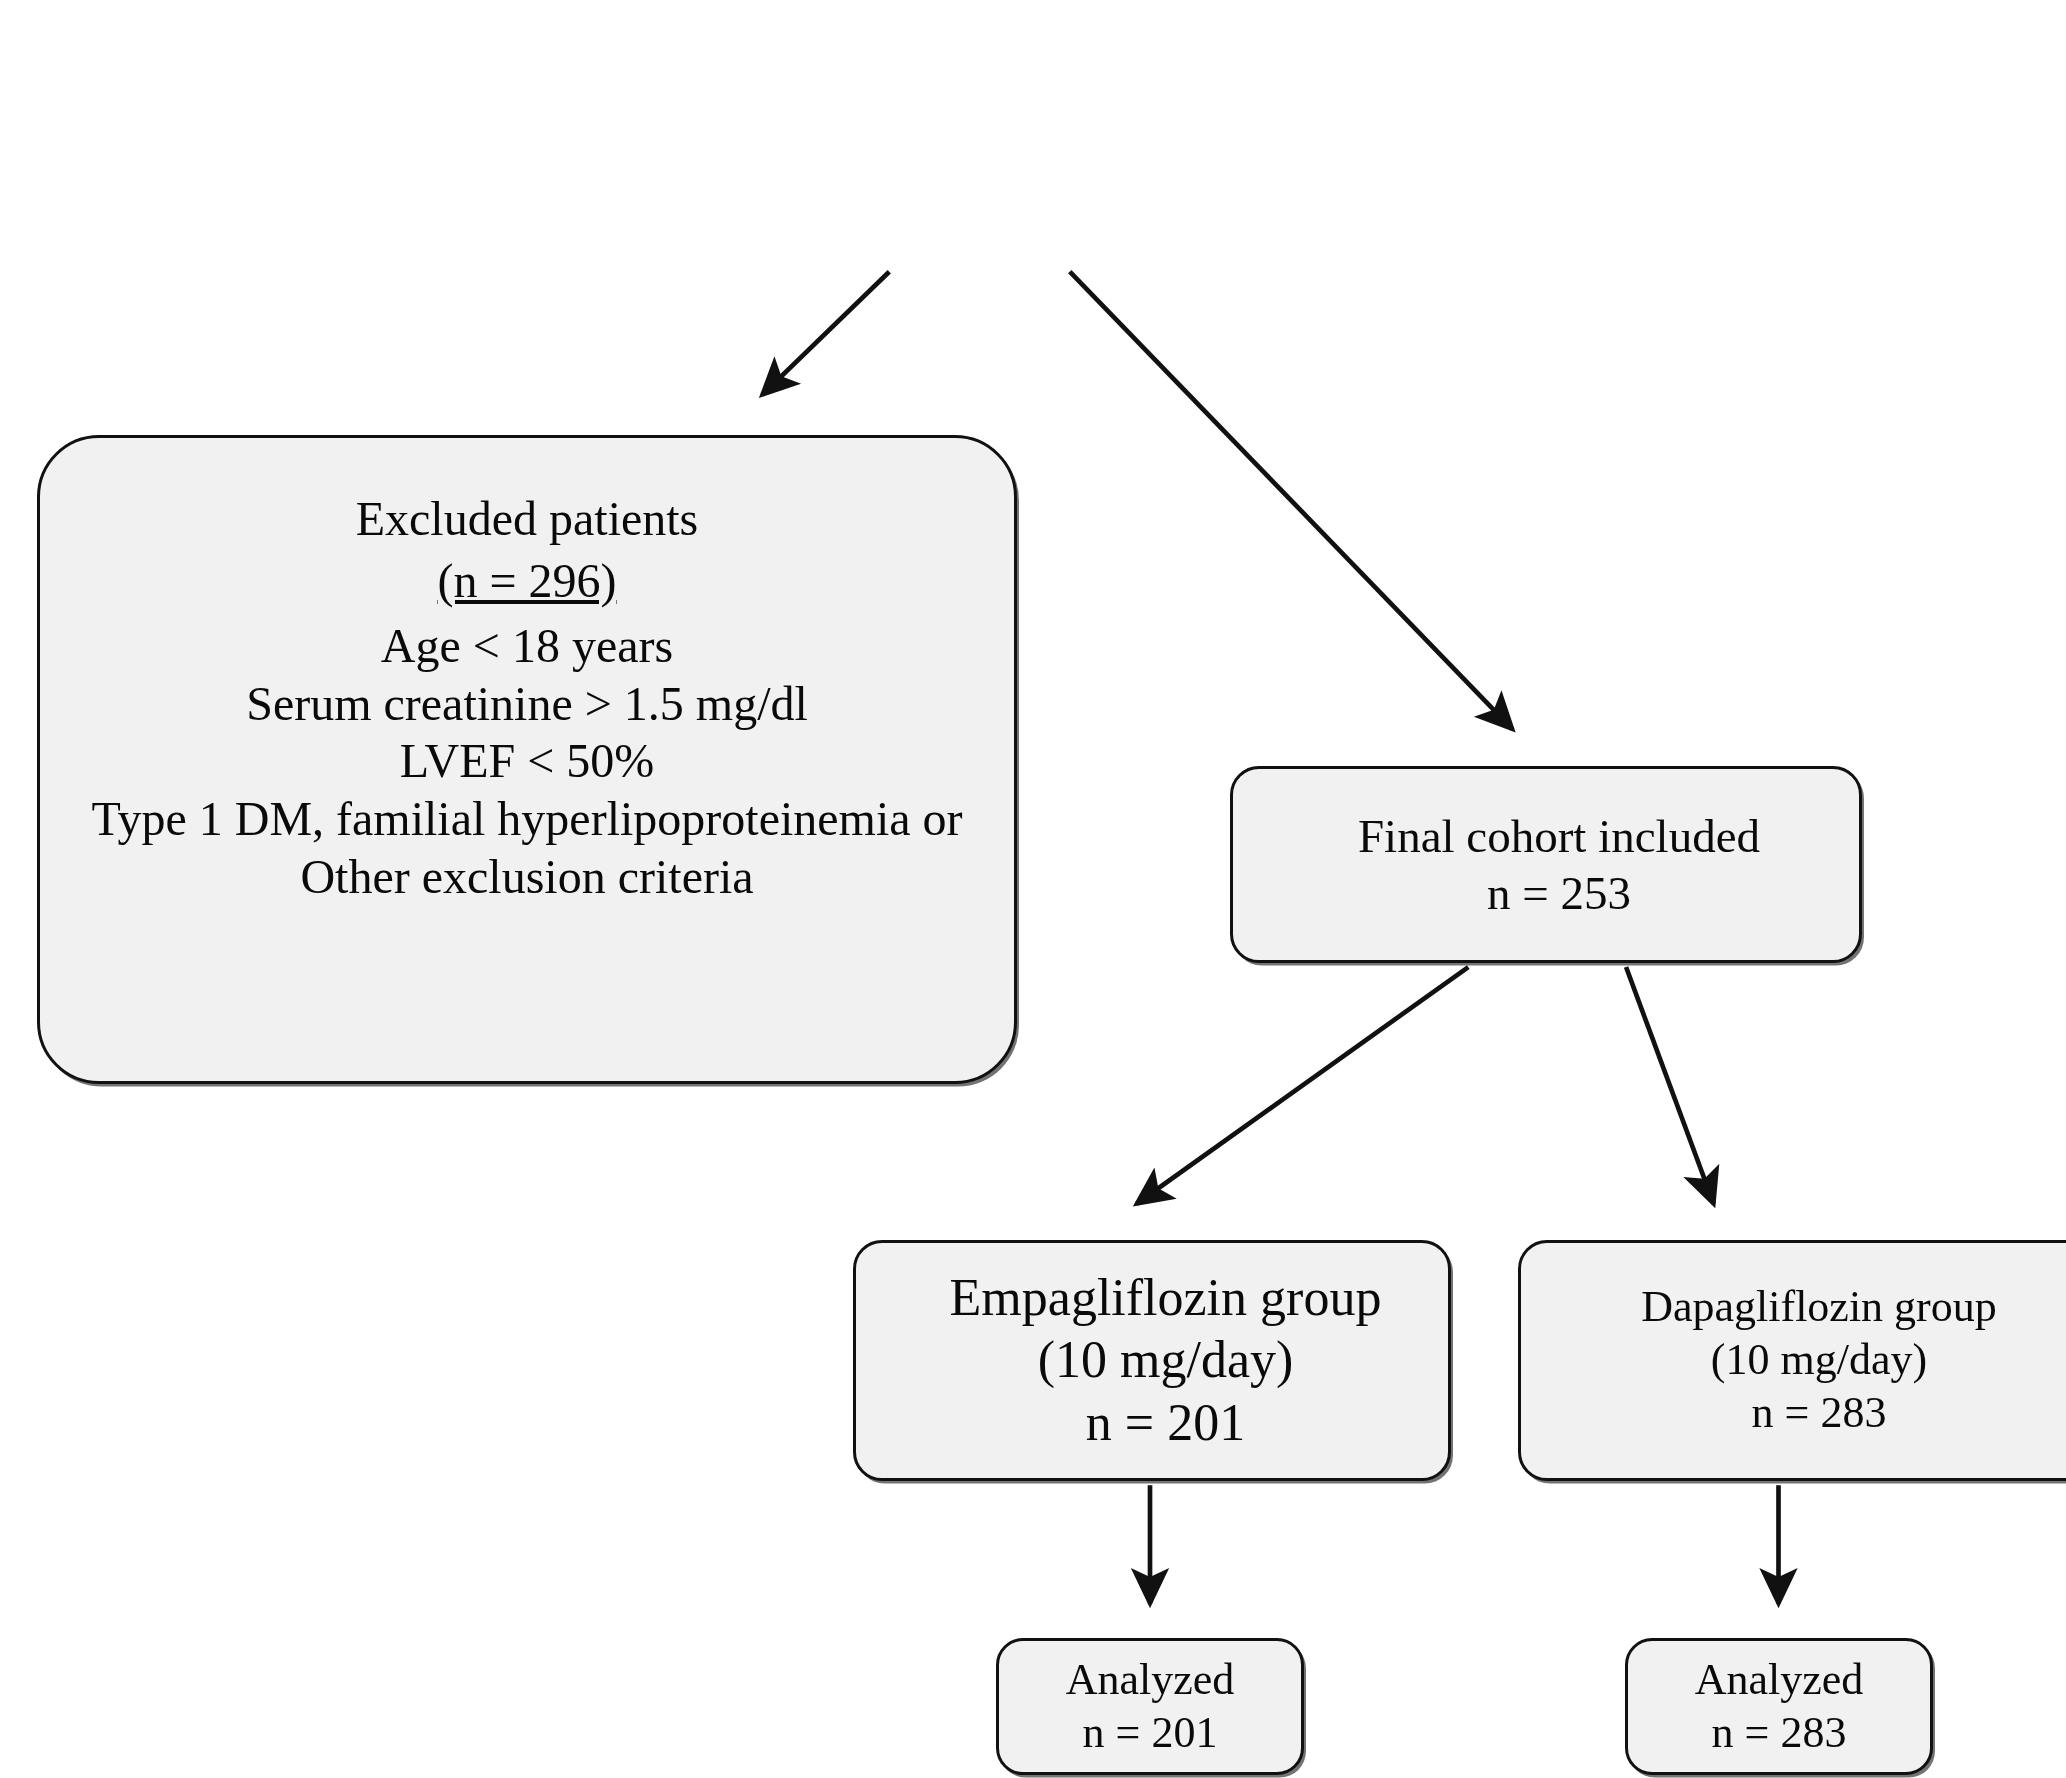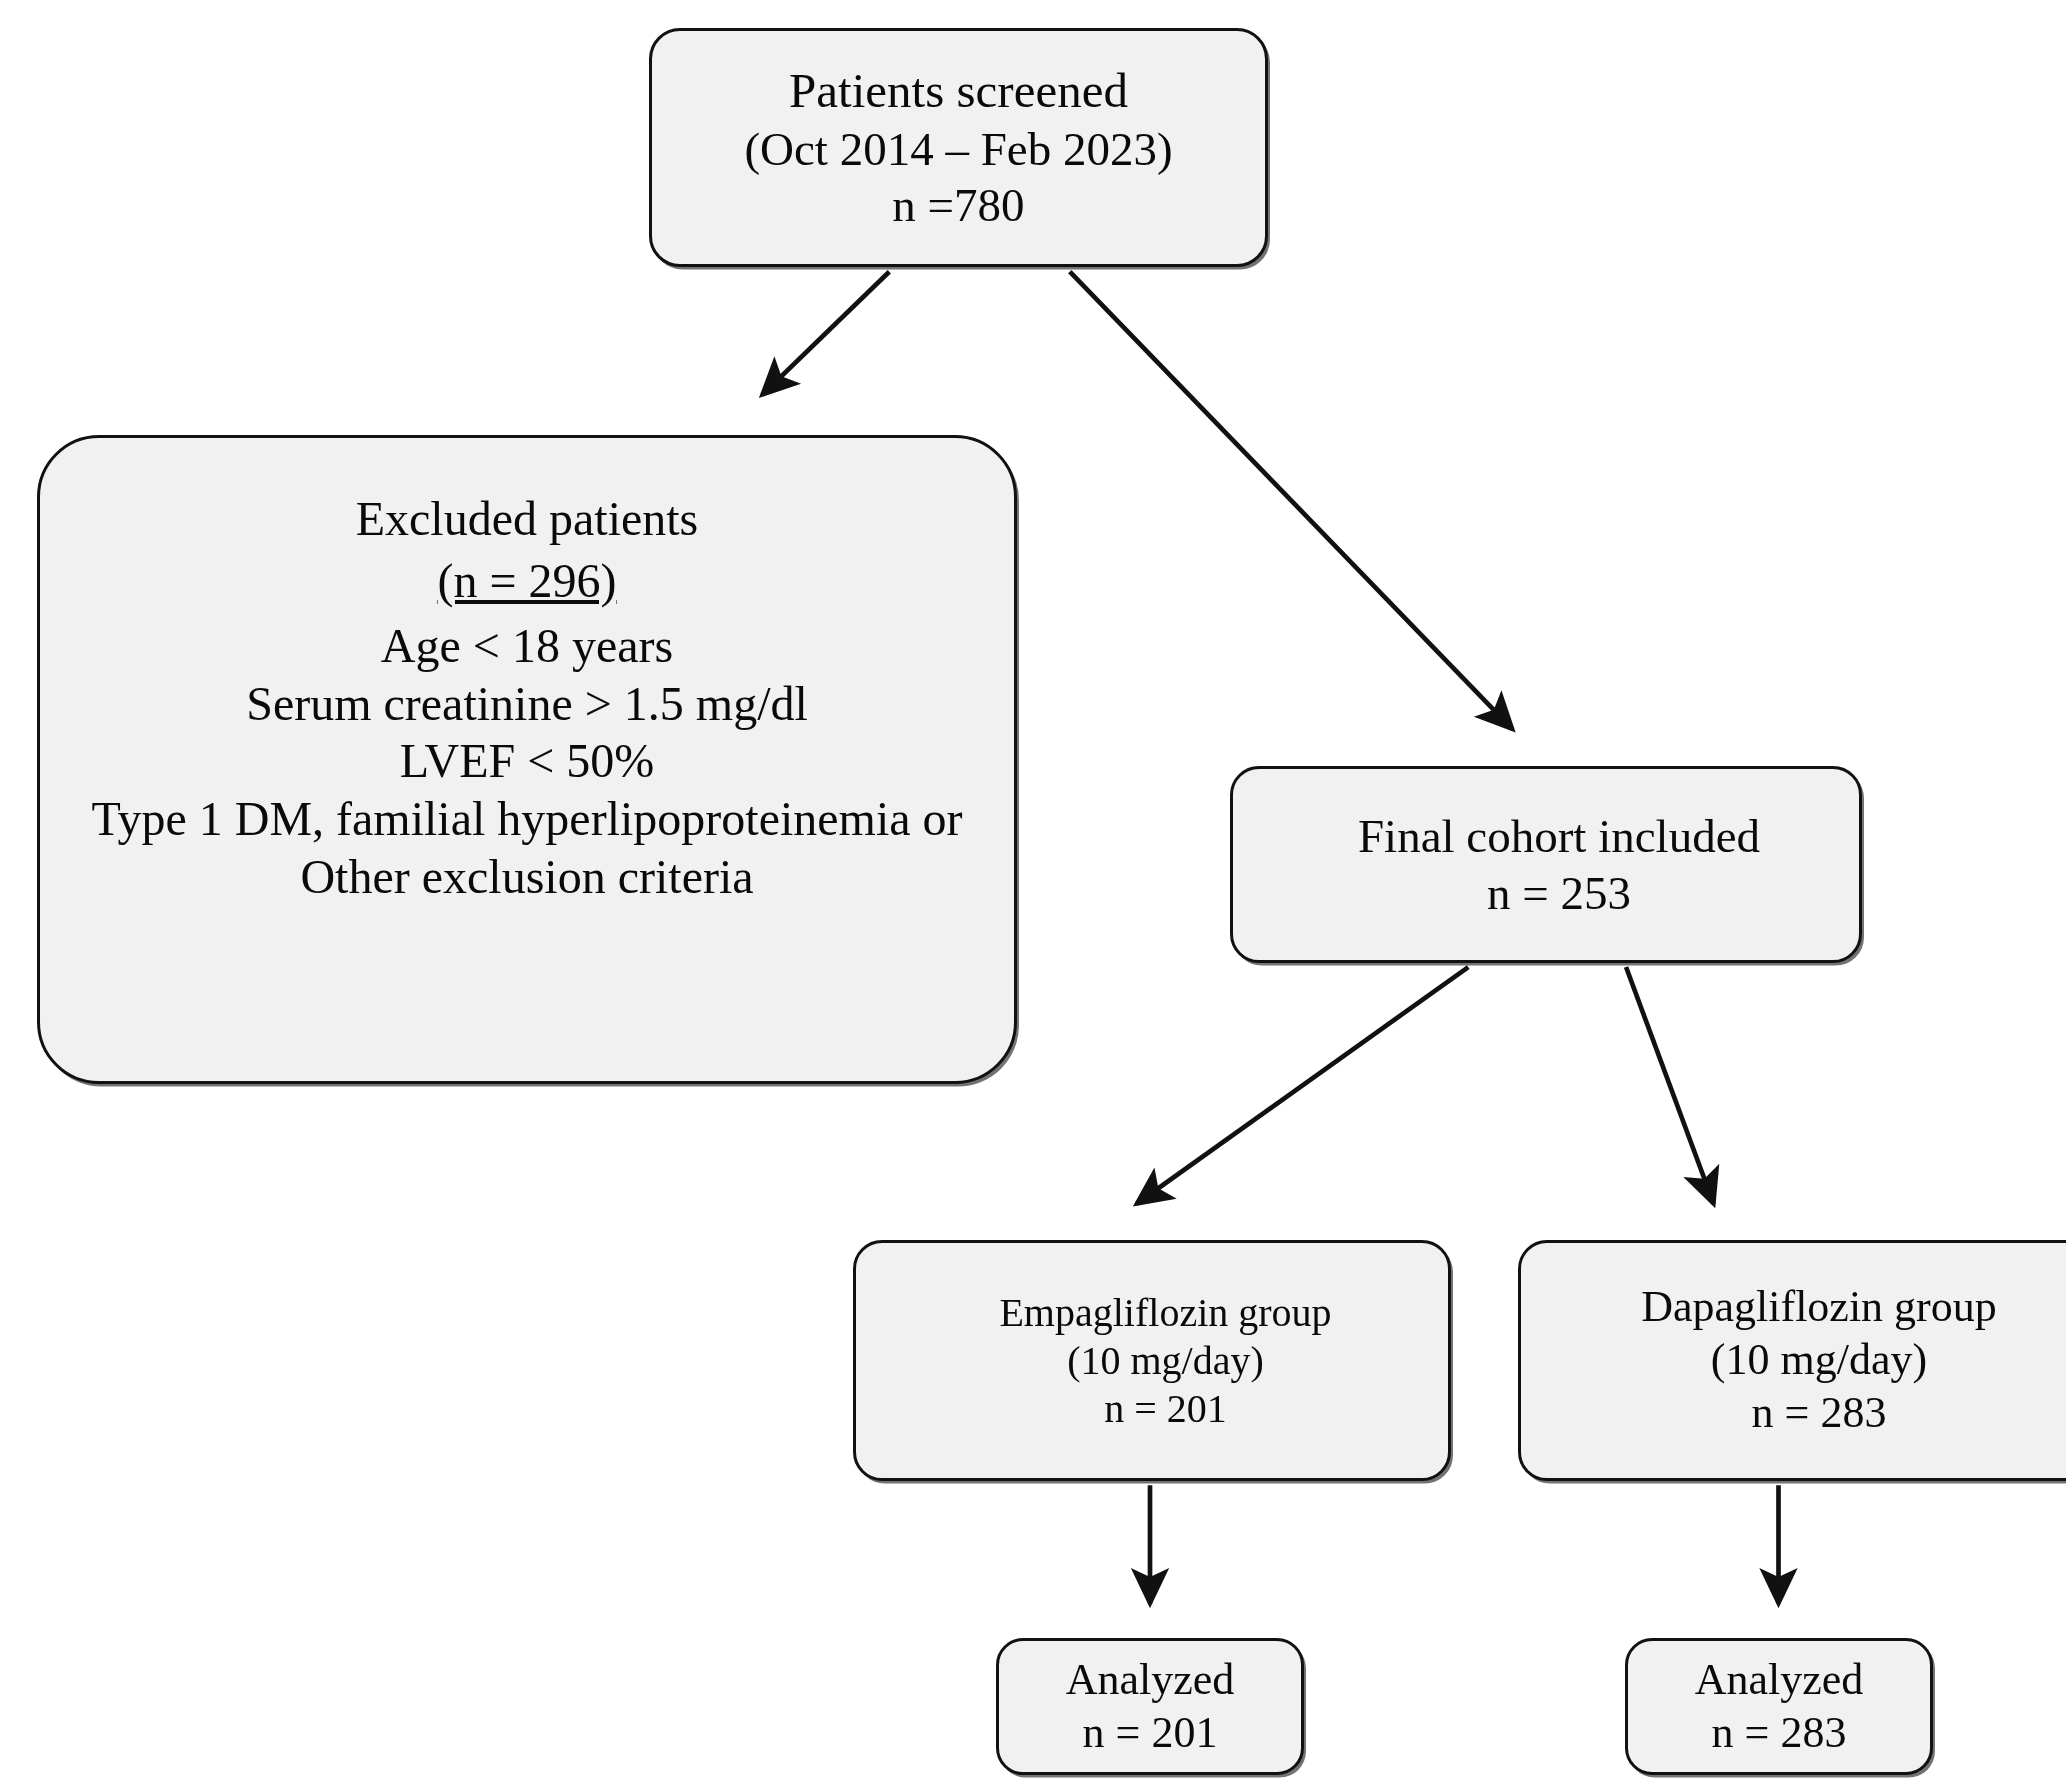--- a/index.html
+++ b/index.html
@@ -68,21 +68,21 @@
     left: 1230px; top: 766px; width: 632px;  height: 197px;
     border-radius: 29px;
     padding-left: 26px;
   }
   #node-final .line { font-size: 47px; }
 
   #node-empa {
     left: 853px; top: 1240px; width: 598px;  height: 241px;
     border-radius: 29px;
   }
-  #node-empa .line { font-size: 40px; margin-left: 27px; }
+  #node-empa .line { font-size: 52px; margin-left: 27px; }
 
   #node-dapa {
     left: 1518px; top: 1240px; width: 602px;  height: 241px;
     border-radius: 29px;
   }
   #node-dapa .line { font-size: 44px; }
 
   #node-analyzed-empa {
     left: 996px; top: 1638px; width: 308px;  height: 137px;
     border-radius: 27px;
@@ -125,25 +125,20 @@
 
     <g>
       <line x1="1720" y1="2221" x2="1720" y2="2398" stroke="#111111" stroke-width="7" marker-end="url(#arrowhead)"></line>
     </g>
 
     <g>
       <line x1="2660" y1="2221" x2="2660" y2="2398" stroke="#111111" stroke-width="7" marker-end="url(#arrowhead)"></line>
     </g>
   </svg>
 
-  <div class="node" id="node-screened">
-    <span class="line lead">Patients screened</span>
-    <span class="line">(Oct 2014 – Feb 2023)</span>
-    <span class="line">n =780</span>
-  </div>
 
   <div class="node" id="node-excluded">
     <span class="line lead">Excluded patients</span>
     <span class="line count">(n = 296)</span>
     <span class="line">Age &lt; 18 years</span>
     <span class="line">Serum creatinine &gt; 1.5 mg/dl</span>
     <span class="line">LVEF &lt; 50%</span>
     <span class="line">Type 1 DM, familial hyperlipoproteinemia or</span>
     <span class="line">Other exclusion criteria</span>
   </div>

